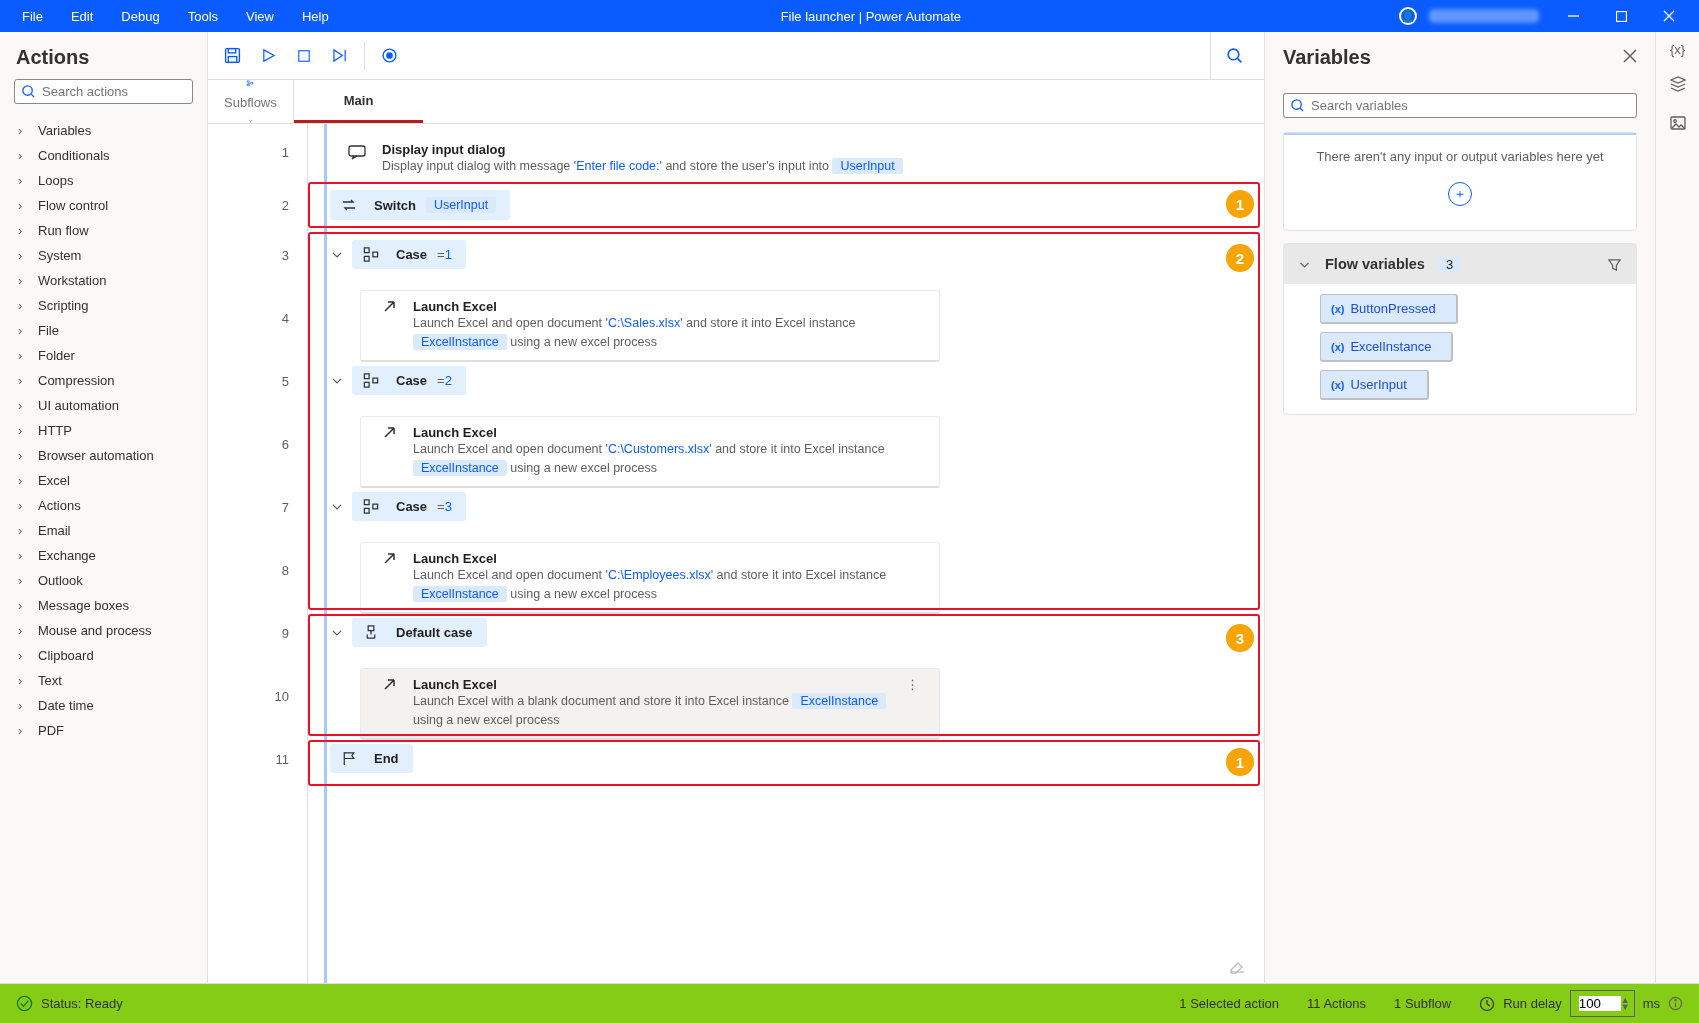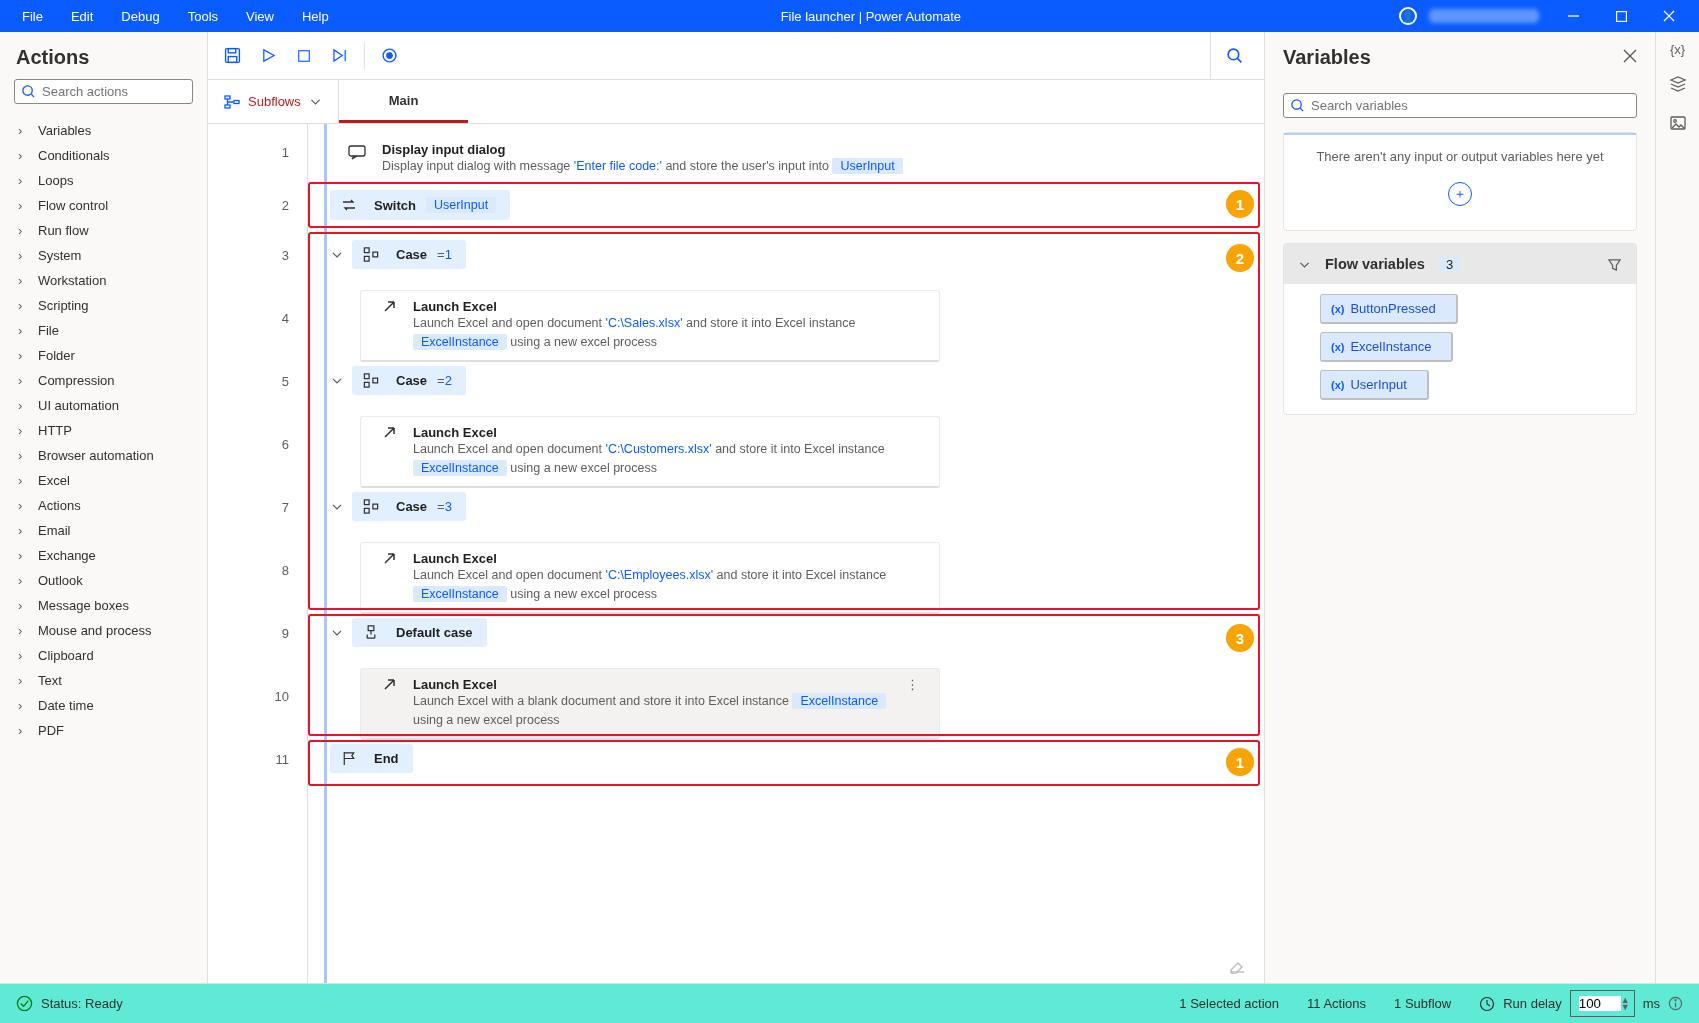--- a/index.html
+++ b/index.html
@@ -33,21 +33,21 @@
 
   
   .center { flex:1; display:flex; flex-direction:column; border-right:1px solid #e1dfdd; min-width:0; }
   .toolbar { height:48px; border-bottom:1px solid #e1dfdd; display:flex; align-items:center; padding:0 6px; }
   .toolbar .tb-group { display:flex; align-items:center; height:100%; }
   .tb-btn { width:36px; height:36px; display:flex; align-items:center; justify-content:center; cursor:pointer; color:#0b5cff; border-radius:3px;}
   .tb-sep { width:1px; height:28px; background:#e1dfdd; margin:0 6px;}
   .toolbar .searchbtn { margin-left:auto; width:48px; height:100%; border-left:1px solid #e1dfdd; display:flex; align-items:center; justify-content:center; cursor:pointer; color:#0b5cff;}
 
   .subflowbar { height:44px; display:flex; align-items:stretch; border-bottom:1px solid #e1dfdd; }
-  .subflow-toggle { display:flex; align-items:center; gap:8px; padding:0 16px; border-right:1px solid #e1dfdd; cursor:pointer; color:#b91c1c;}
+  .subflow-toggle { display:flex; align-items:center; gap:8px; padding:0 16px; border-right:1px solid #e1dfdd; cursor:pointer; color:#737373;flex-direction:column;}
   .subflow-toggle svg { color:#0b5cff;}
   .tab { display:flex; align-items:center; padding:0 50px; border-bottom:3px solid #b91c1c; font-weight:700; cursor:pointer;}
 
   .flow-area { flex:1; display:flex; overflow:auto; position:relative;}
   .line-gutter { width:100px; border-right:1px solid #e1dfdd; background:#fff; flex-shrink:0;}
   .lineno { height:var(--h); display:flex; align-items:center; justify-content:flex-end; padding-right:18px; color:#605e5c; font-size:13px;}
   .flow-body { flex:1; padding:10px 10px 20px 0; position:relative; min-width:0;}
 
   .action-row { display:flex; align-items:flex-start; min-height:var(--h);}
   .action-card { display:flex; align-items:flex-start; padding:8px 14px; border-radius:4px;}
@@ -87,21 +87,21 @@
   .var-chip { display:inline-flex; align-items:center; background:#dbe9fd; border:1px solid #bfbfbf; border-right:2px solid #bfbfbf; border-bottom:2px solid #bfbfbf; border-radius:3px; padding:6px 20px 6px 10px; margin:4px 0; cursor:pointer;}
   .var-chip .xo { color:#0b5cff; font-size:11px; margin-right:6px; font-weight:600;}
   .var-chip .vn { color:#1d4ed8; font-size:13px;}
   .chips { padding:6px 0 10px 36px;}
 
   
   .rail { width:44px; border-left:1px solid #e1dfdd; background:#faf9f8; display:flex; flex-direction:column; align-items:center; padding-top:10px; gap:18px;}
   .rail .ic { color:#605e5c; cursor:pointer;}
 
   
-  .statusbar { height:40px; border-top:1px solid #e1dfdd; display:flex; align-items:center; padding:0 16px; gap:28px; font-size:13px; color:#323130; background:#5eead4;}
+  .statusbar { height:40px; border-top:1px solid #e1dfdd; display:flex; align-items:center; padding:0 16px; gap:28px; font-size:13px; color:#323130; background:#84cc16;}
   .statusbar .left { display:flex; align-items:center; gap:8px;}
   .statusbar .left svg { color:#107c10;}
   .statusbar .spacer {flex:1;}
   .rundelay { display:flex; align-items:center; gap:8px;}
   .spin { border:1px solid #605e5c; display:flex; align-items:center; padding:2px 4px 2px 8px; height:27px;}
   .spin input { border:none; width:42px; outline:none;}
   .spin .arrows{ display:flex; flex-direction:column; line-height:7px; font-size:9px; color:#605e5c;}
 
   
   .connector { position:absolute; left:16px; top:0; bottom:0; width:2.5px; background:#a6c8ff;}

